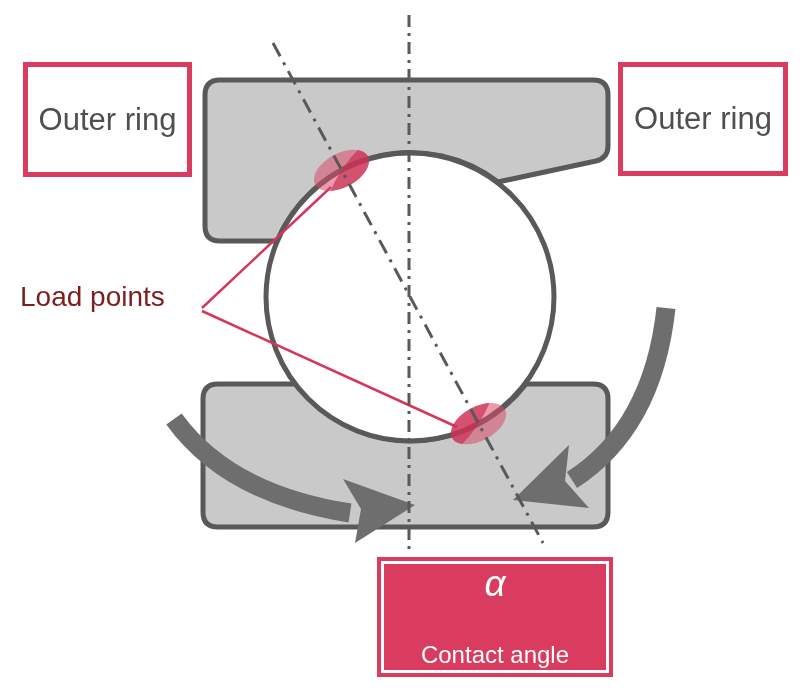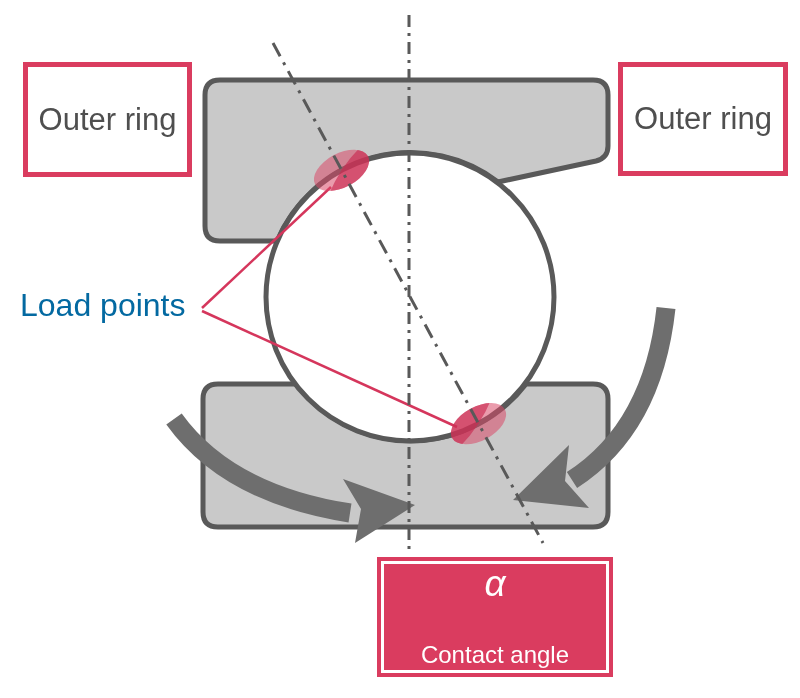--- a/index.html
+++ b/index.html
@@ -27,23 +27,23 @@
     line-height: 1.22;
     box-sizing: border-box;
     font-weight: 400;
   }
   .box-back  { left: 23px;  top: 62px; width: 169px; height: 115px; }
   .box-front { left: 618px; top: 62px; width: 170px; height: 114px; }
 
   .load-points {
     position: absolute;
     left: 20px;
-    top: 289px;
-    color: #0369a1;
-    font-size: 32px;
+    top: 283px;
+    color: #7f1d1d;
+    font-size: 28px;
     line-height: 1;
     white-space: nowrap;
   }
 
   .contact-box {
     position: absolute;
     left: 377px;
     top: 557px;
     width: 236px;
     height: 120px;

